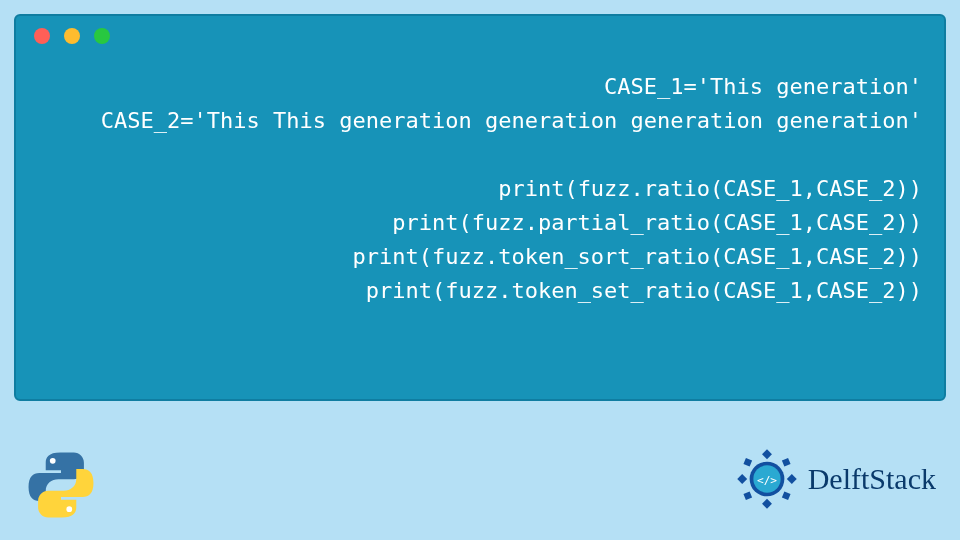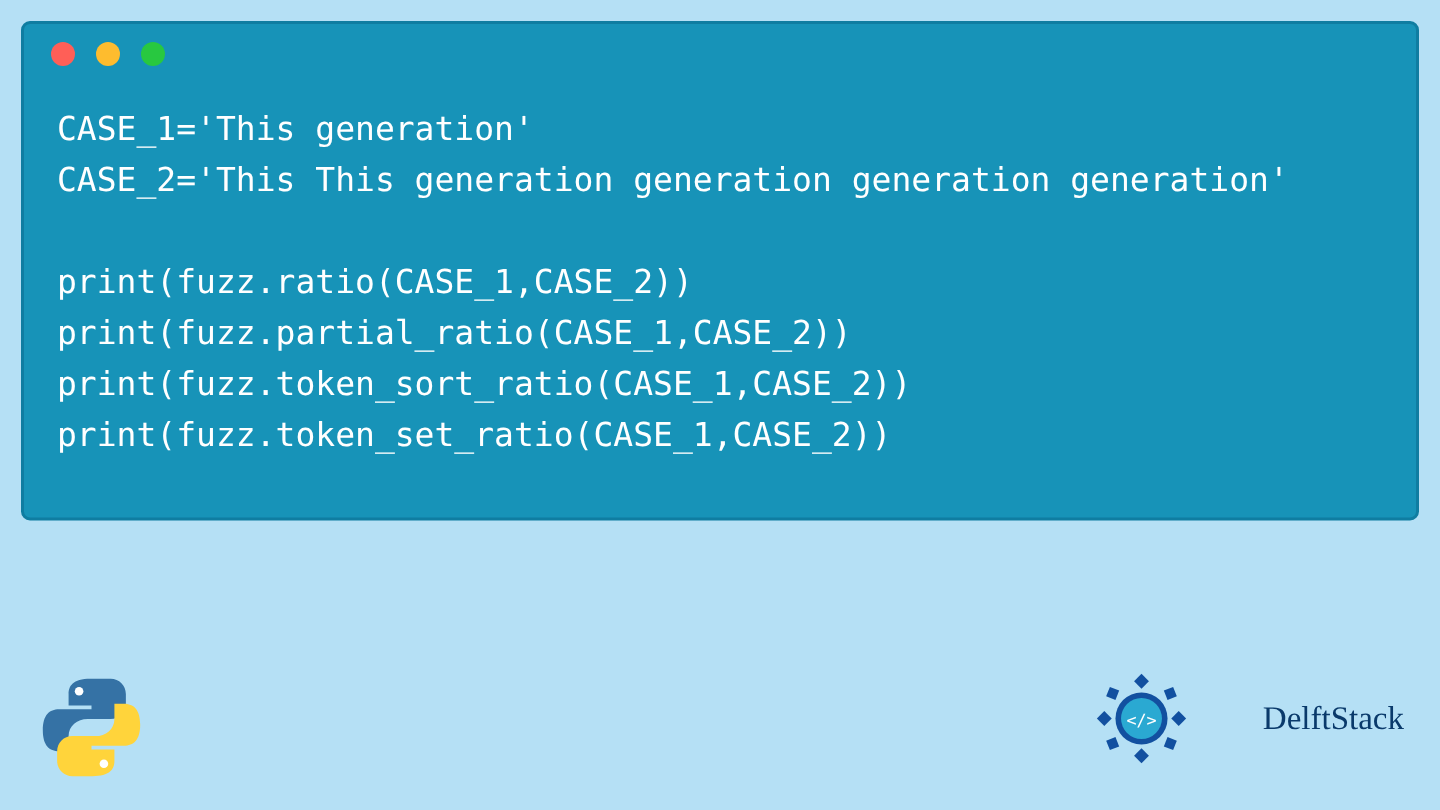--- a/index.html
+++ b/index.html
@@ -9,25 +9,26 @@
     height: 540px;
     background: #b5e0f5;
     font-family: Arial, Helvetica, sans-serif;
     overflow: hidden;
   }
   .frame {
     position: absolute;
     left: 14px;
     top: 14px;
     right: 14px;
-    height: 333px;
+    height: 387px;
     background: #1793b8;
     border: 2px solid #0f7da1;
     border-radius: 6px;
     box-sizing: border-box;
+    text-align: right;
   }
   .titlebar {
     height: 40px;
     display: flex;
     align-items: center;
     padding-left: 18px;
     gap: 14px;
   }
   .dot {
     width: 16px;
@@ -60,24 +61,23 @@
     align-items: center;
     gap: 10px;
   }
   .delft-gear {
     width: 62px;
     height: 62px;
     position: relative;
   }
   .delft-text {
     font-family: Georgia, "Times New Roman", serif;
-    font-size: 22px;
+    font-size: 30px;
     color: #0a3a6b;
     font-weight: 500;
-    margin-left: 40px;
   }
 </style>
 </head>
 <body>
 
 <div class="frame">
   <div class="titlebar">
     <div class="dot red"></div>
     <div class="dot yellow"></div>
     <div class="dot green"></div>

